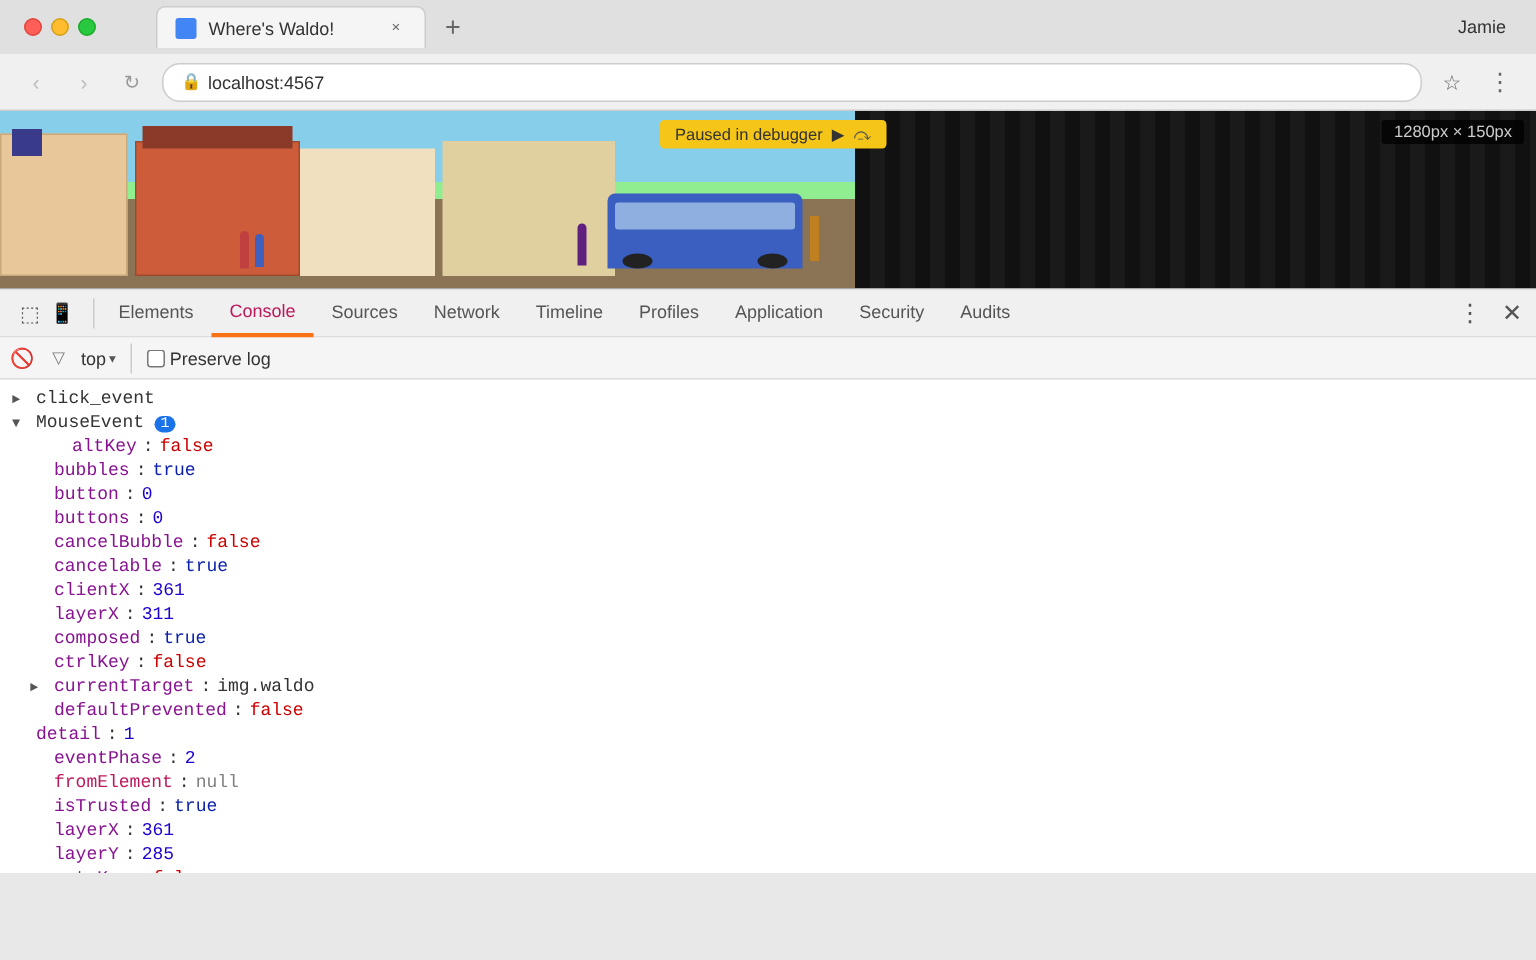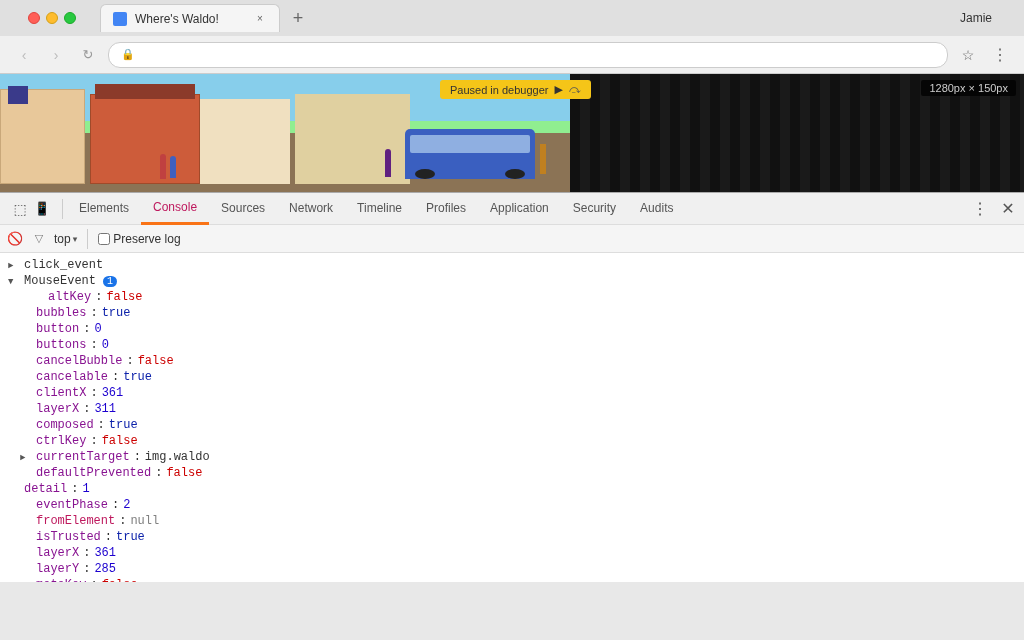--- a/index.html
+++ b/index.html
@@ -1,17 +1,17 @@
 <!DOCTYPE html>
 <html><head>
   <meta charset="utf-8">
   <style>
     * { margin: 0; padding: 0; box-sizing: border-box; }
     body { font-family: -apple-system, BlinkMacSystemFont, 'Helvetica Neue', Arial, sans-serif; font-size: 12px; background: #e8e8e8; width: 1024px; height: 640px; overflow: hidden; }
-    .title-bar { display: flex; align-items: center; padding: 8px 28px; gap: 4px; background: #e0e0e0; height: 36px; }
+    .title-bar { display: flex; align-items: center; padding: 8px 16px; gap: 20px; background: #e0e0e0; height: 36px; }
     .traffic-lights { display: flex; gap: 6px; align-items: center; }
     .traffic-light { width: 12px; height: 12px; border-radius: 50%; }
     .tl-close { background: #ff5f57; border: 1px solid #e0443e; }
     .tl-min { background: #febc2e; border: 1px solid #d4a017; }
     .tl-max { background: #28c840; border: 1px solid #1aab29; }
     .tab-bar { display: flex; align-items: center; gap: 0; padding: 0 8px; }
     .tab { display: flex; align-items: center; background: #f5f5f5; border-radius: 6px 6px 0 0; padding: 0 12px; height: 28px; gap: 8px; font-size: 12px; color: #333; min-width: 180px; border: 1px solid #ccc; border-bottom: none; }
     .tab-favicon { width: 14px; height: 14px; background: #4285f4; border-radius: 2px; }
     .tab-title { flex: 1; font-size: 12px; color: #333; }
     .tab-close { width: 14px; height: 14px; border-radius: 50%; display: flex; align-items: center; justify-content: center; color: #666; font-size: 10px; cursor: pointer; }
@@ -102,20 +102,21 @@
     </div>
     <div class="user-name">Jamie</div>
   </div>
 
   <div class="address-bar">
     <div class="nav-btn" style="color:#bbb;">‹</div>
     <div class="nav-btn" style="color:#bbb;">›</div>
     <div class="nav-btn reload-btn">↻</div>
     <div class="url-bar">
       <span class="url-lock">🔒</span>
+      <span class="url-text">localhost:4567</span>
     </div>
     <div class="addr-icon">☆</div>
     <div class="addr-icon" style="font-size:16px;">⋮</div>
   </div>
 
   <div class="page-content">
 
     <div class="waldo-scene">
       <div class="scene-bg"></div>
 

